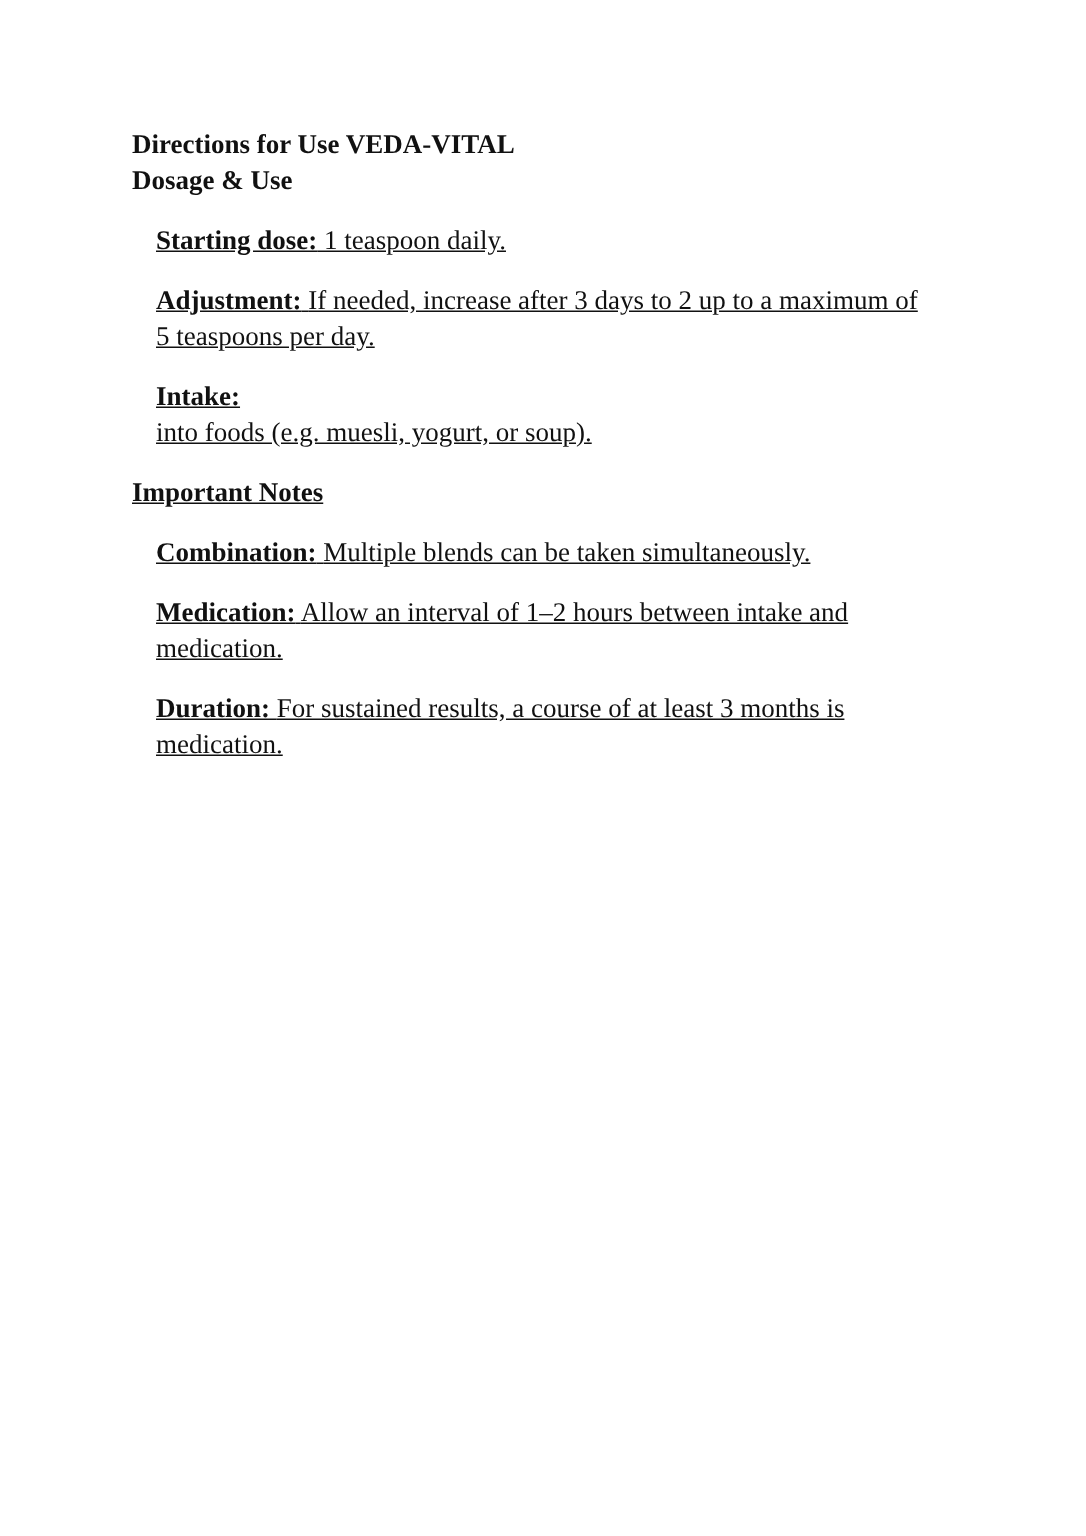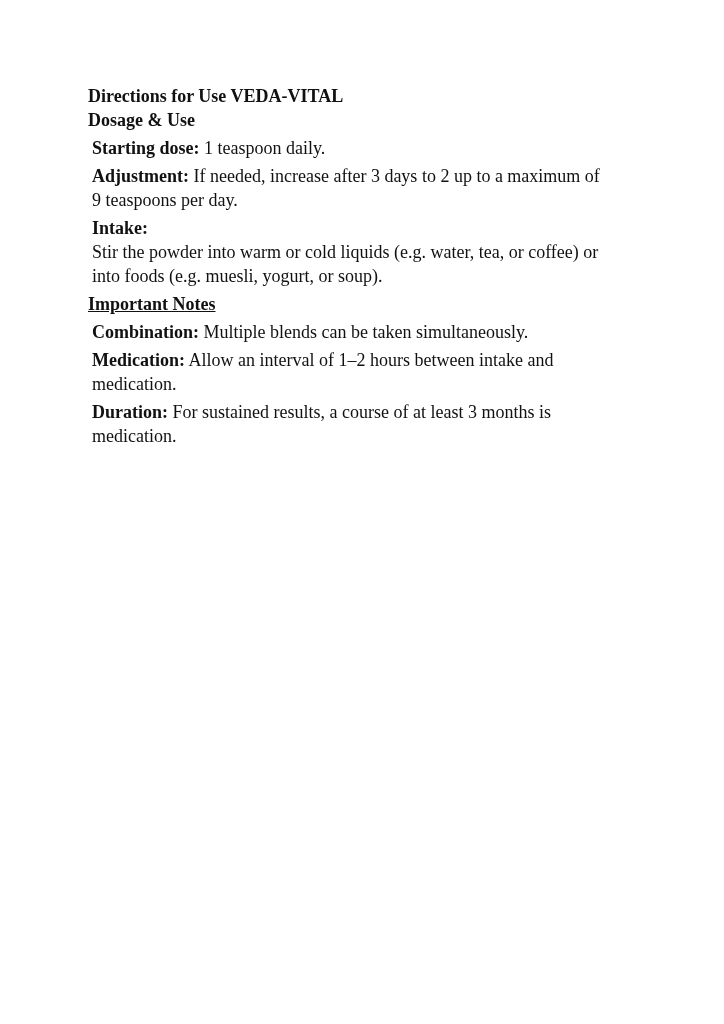--- a/index.html
+++ b/index.html
@@ -19,21 +19,21 @@
     line-height: 24px;
     padding: 84px 56px 0 88px;
     overflow: hidden;
   }
   .h {
     font-weight: bold;
     font-size: 18px;
     line-height: 24px;
     margin: 0;
   }
-  p.para { margin: 4px; }
+  p.para { margin: 16px; text-decoration: underline; }
   strong { font-weight: bold; }
   .block { display: block; }
   .mt10 { margin-top: 10px; }
   .mt11 { margin-top: 1px; text-decoration: underline; }
   .mt16 { margin-top: 0; }
   .mt35 { margin-top: 35px; }
   .mt37 { margin-top: 37px; }
   .mt38 { margin-top: 38px; }
   .mt39 { margin-top: 39px; }
   .mt40 { margin-top: 40px; }
@@ -42,25 +42,24 @@
 <body>
 
 <div class="page">
 
   <h1 class="h">Directions for Use VEDA-VITAL</h1>
 
   <h2 class="h mt16">Dosage &amp; Use</h2>
 
   <p class="para mt39"><strong>Starting dose:</strong> <span>1 teaspoon daily.</span></p>
 
-  <p class="para mt38"><strong>Adjustment:</strong> <span>If needed, increase after 3 days to 2 up to a maximum of</span><span class="block">9 teaspoons per day.</span></p>
+  <p class="para mt38"><strong>Adjustment:</strong> <span>If needed, increase after 3 days to 2 up to a maximum of</span><span class="block">5 teaspoons per day.</span></p>
 
   <p class="para mt16">
       <strong class="block">Intake:</strong>
-      <span class="block">Stir the powder into warm or cold liquids (e.g. water, tea, or coffee) or</span>
       <span class="block">into foods (e.g. muesli, yogurt, or soup).</span>
     </p>
 
 
   <h2 class="h mt11">Important Notes</h2>
 
   <p class="para mt37"><strong>Combination:</strong> <span>Multiple blends can be taken simultaneously.</span></p>
 
   <p class="para mt40"><strong>Medication:</strong> <span>Allow an interval of 1–2 hours between intake and</span><span class="block">medication.</span></p>
 

